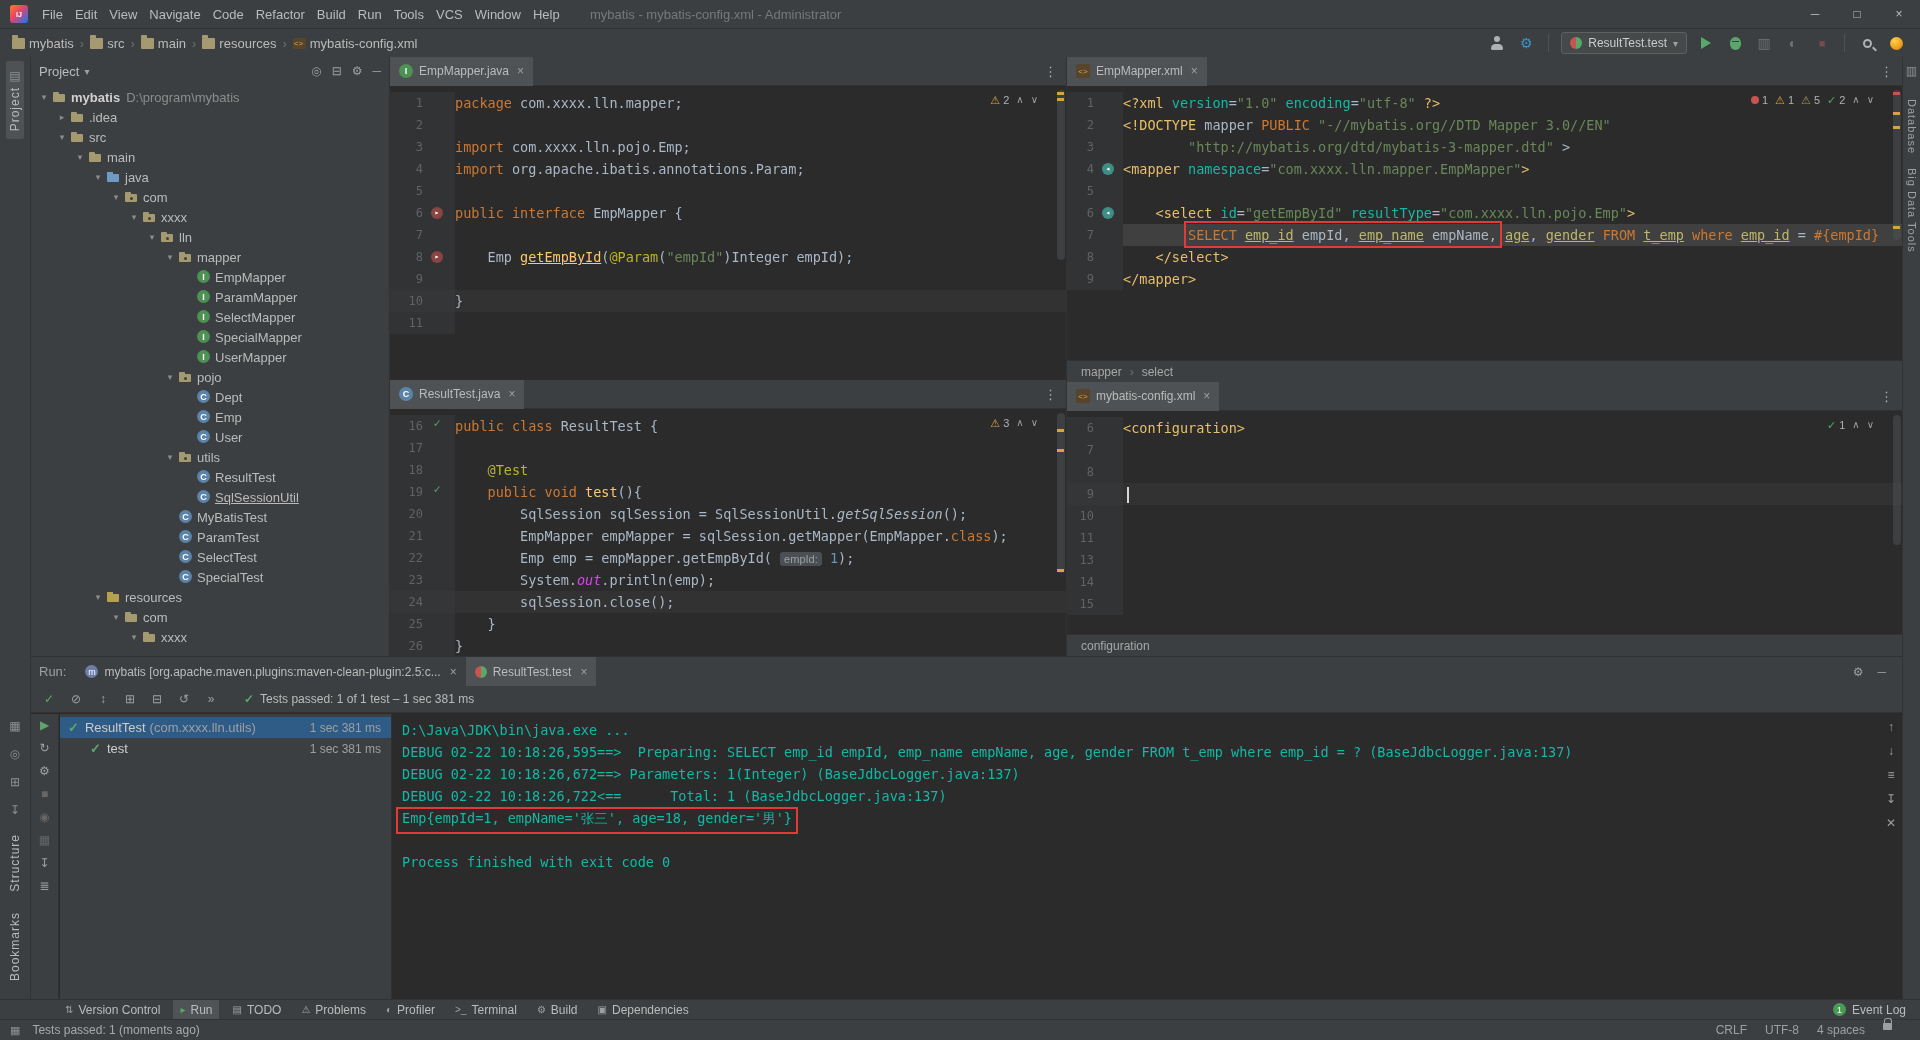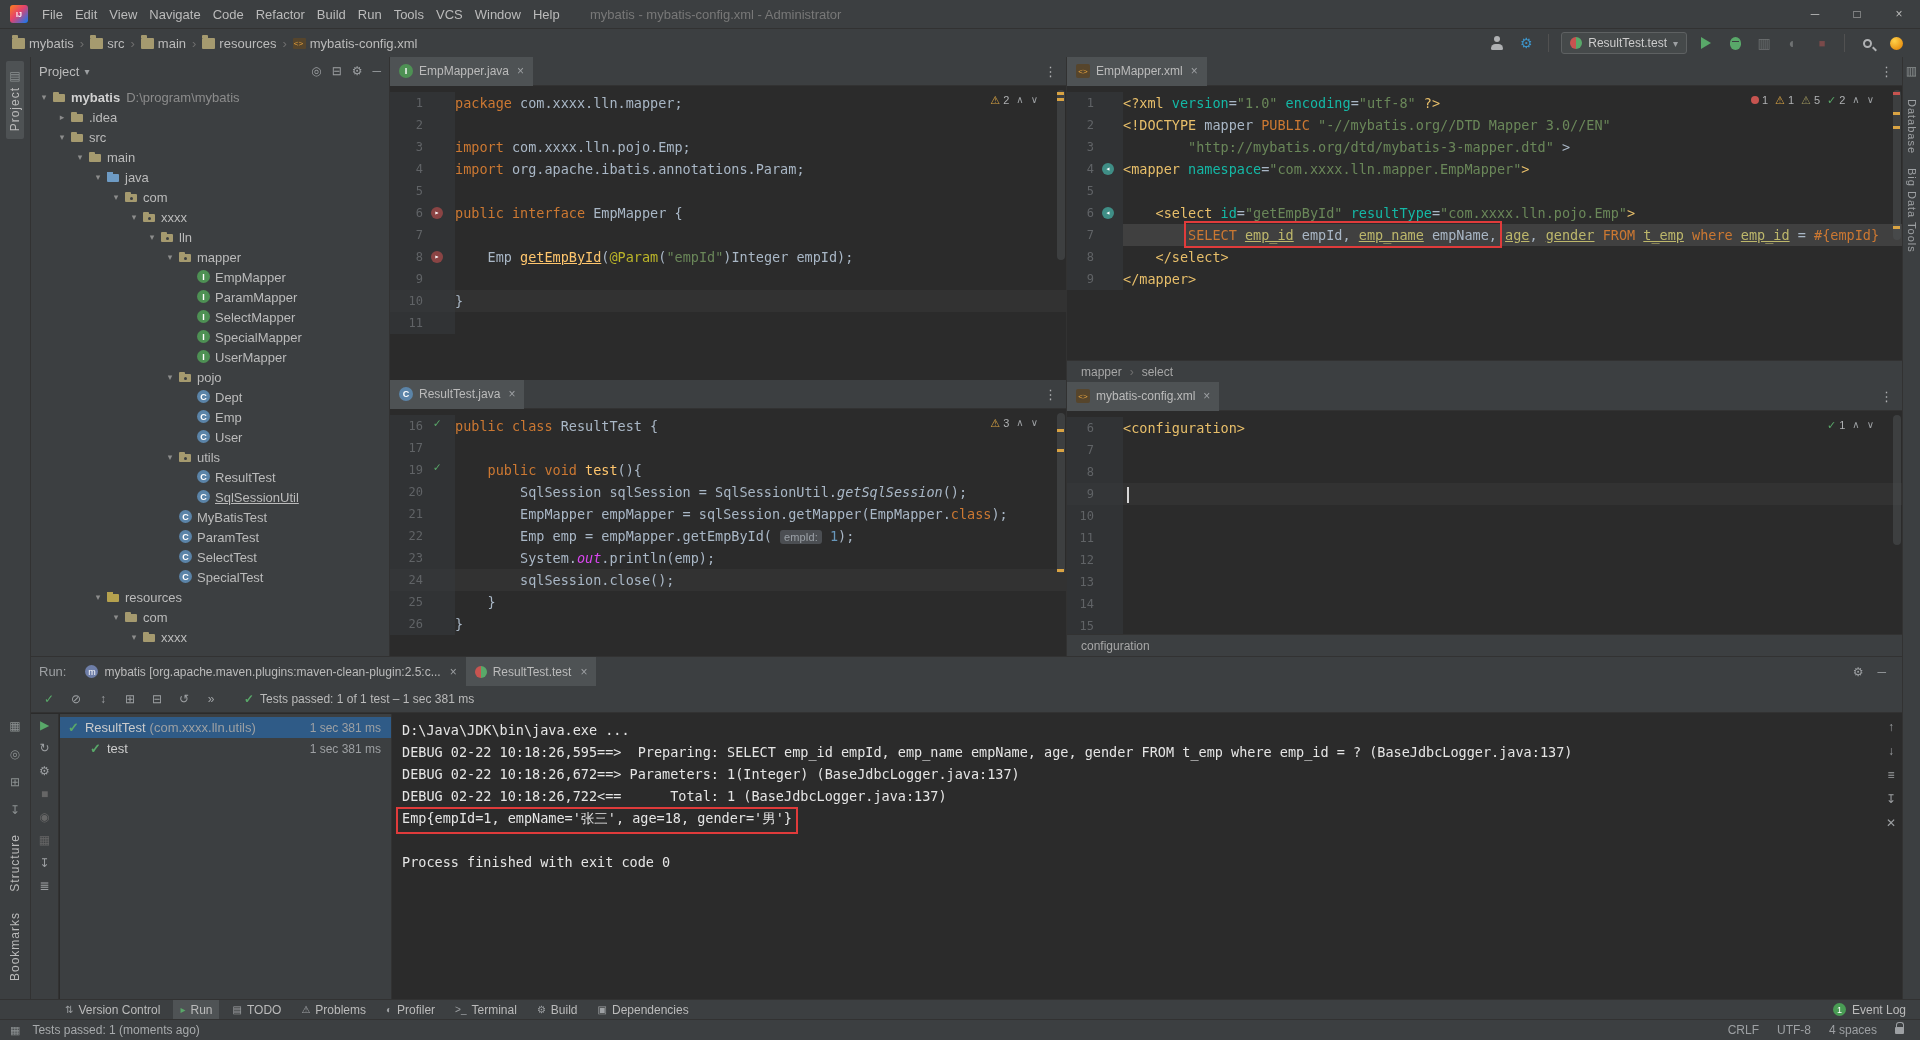--- a/index.html
+++ b/index.html
@@ -162,38 +162,38 @@
 .rp-si.dim{color:#666}
 .rp-tree{position:absolute;left:29px;top:0;bottom:0;width:331px;background:#3c3f41;padding-top:3px;font-size:13px}
 .rt-row{height:21px;display:flex;align-items:center;padding-left:8px;position:relative;color:#ccc}
 .rt-row.sel{background:#2f5b87}
 .rt-row.ind{padding-left:30px}
 .rt-check{color:#59a869;margin-right:6px;font-weight:bold}
 .rt-suffix{color:#9da0a3;margin-left:4px}
 .rt-time{position:absolute;right:10px;color:#9da0a3;font-size:12px}
 .rp-console{position:absolute;left:360px;top:0;right:22px;bottom:0;background:#2b2b2b;border-left:1px solid #323232;
   padding:8px 0 0 10px;overflow:hidden}
-.console-line{height:22px;white-space:pre;font-family:"DejaVu Sans Mono",monospace;font-size:13.5px;color:#e5e5e5}
+.console-line{height:22px;white-space:pre;font-family:"DejaVu Sans Mono",monospace;font-size:13.5px;color:#14b8a6}
 .console-redbox{position:absolute;left:4px;top:93px;width:402px;height:27px;border:2px solid #e03b3b;pointer-events:none}
 .rp-ricons{position:absolute;right:0;top:0;bottom:0;width:22px;display:flex;flex-direction:column;align-items:center;padding-top:6px;gap:10px}
 
 
 .bottombar{position:absolute;left:0;top:999px;width:1920px;height:20px;background:#3c3f41;border-top:1px solid #323232;
   display:flex;align-items:center;padding-left:58px;gap:6px;font-size:12px;z-index:31}
 .bb-item{display:flex;align-items:center;gap:5px;padding:0 7px;height:20px;color:#bbb}
 .bb-item.active{background:#4f5355}
 .bb-glyph{font-size:10px;color:#9da0a3}
 .bb-glyph.grn{color:#59a869}
 .bb-right{margin-left:auto;display:flex;align-items:center;gap:6px;padding-right:14px}
 .badge-green{width:13px;height:13px;border-radius:50%;background:#499c54;color:#fff;font-size:9px;display:flex;align-items:center;justify-content:center}
 .statusbar{position:absolute;left:0;top:1019px;width:1920px;height:21px;background:#3c3f41;border-top:1px solid #323232;
   display:flex;align-items:center;font-size:12px;color:#9da0a3;z-index:31}
 .sb-corner{margin-left:10px;font-size:11px;color:#8c9192}
 .sb-left{margin-left:12px;color:#a7aaac}
-.sb-right{margin-left:auto;display:flex;align-items:center;gap:18px;padding-right:16px}
+.sb-right{margin-left:auto;display:flex;align-items:flex-start;gap:18px;padding-right:28px}
 .lock{width:9px;height:7px;background:#9da0a3;border-radius:1px;position:relative;display:inline-block}
 .lock::before{content:"";position:absolute;top:-5px;left:1px;width:6px;height:5px;border:1.5px solid #9da0a3;border-bottom:none;border-radius:3px 3px 0 0}
 </style>
 </head>
 <body>
 
 <div class="app">
 
   <div class="menubar">
     <span class="logo">IJ</span>
@@ -507,20 +507,21 @@
             </span>
             <span class="bdg-chev">∧</span>
             <span class="bdg-chev">∨</span>
           </div>
         <span class="vthumb" style="top:4px;height:160px"></span>
         <span class="mark" style="top:20px"></span>
         <span class="mark" style="top:40px"></span>
         <span class="mark" style="top:160px"></span>
       <div class="code-row"><span class="gutter"><span class="ln">16</span><span class="gut-ico"><span class="gicon test-pass">✓</span></span></span><span class="code"><span class="tk-k">public class </span><span class="tk-p">ResultTest {</span></span></div>
           <div class="code-row"><span class="gutter"><span class="ln">17</span><span class="gut-ico"></span></span><span class="code"></span></div>
+          <div class="code-row"><span class="gutter"><span class="ln">18</span><span class="gut-ico"></span></span><span class="code"><span class="tk-p">    </span><span class="tk-an">@Test</span></span></div>
           <div class="code-row"><span class="gutter"><span class="ln">19</span><span class="gut-ico"><span class="gicon test-pass">✓</span></span></span><span class="code"><span class="tk-p">    </span><span class="tk-k">public void </span><span class="tk-m">test</span><span class="tk-p">(){</span></span></div>
           <div class="code-row"><span class="gutter"><span class="ln">20</span><span class="gut-ico"></span></span><span class="code"><span class="tk-p">        SqlSession sqlSession = SqlSessionUtil.</span><span class="tk-smi">getSqlSession</span><span class="tk-p">();</span></span></div>
           <div class="code-row"><span class="gutter"><span class="ln">21</span><span class="gut-ico"></span></span><span class="code"><span class="tk-p">        EmpMapper empMapper = sqlSession.getMapper(EmpMapper.</span><span class="tk-k">class</span><span class="tk-p">);</span></span></div>
           <div class="code-row"><span class="gutter"><span class="ln">22</span><span class="gut-ico"></span></span><span class="code"><span class="tk-p">        Emp emp = empMapper.getEmpById( </span><span class="tk-hint">empId:</span><span class="tk-p"> </span><span class="tk-num">1</span><span class="tk-p">);</span></span></div>
           <div class="code-row"><span class="gutter"><span class="ln">23</span><span class="gut-ico"></span></span><span class="code"><span class="tk-p">        System.</span><span class="tk-fi">out</span><span class="tk-p">.println(emp);</span></span></div>
           <div class="code-row caret"><span class="gutter"><span class="ln">24</span><span class="gut-ico"></span></span><span class="code"><span class="tk-p">        sqlSession.close();</span></span></div>
           <div class="code-row"><span class="gutter"><span class="ln">25</span><span class="gut-ico"></span></span><span class="code"><span class="tk-p">    }</span></span></div>
           <div class="code-row"><span class="gutter"><span class="ln">26</span><span class="gut-ico"></span></span><span class="code"><span class="tk-p">}</span></span></div>
         </div>
     </div>
@@ -596,21 +597,20 @@
             <span class="bdg-chev">∧</span>
             <span class="bdg-chev">∨</span>
           </div>
         <span class="vthumb" style="top:4px;height:130px"></span>
       <div class="code-row"><span class="gutter"><span class="ln">6</span><span class="gut-ico"></span></span><span class="code"><span class="tk-tag">&lt;configuration&gt;</span></span></div>
           <div class="code-row"><span class="gutter"><span class="ln">7</span><span class="gut-ico"></span></span><span class="code"></span></div>
           <div class="code-row"><span class="gutter"><span class="ln">8</span><span class="gut-ico"></span></span><span class="code"></span></div>
           <div class="code-row caret"><span class="gutter"><span class="ln">9</span><span class="gut-ico"></span></span><span class="code"><span class="cursor"></span></span></div>
           <div class="code-row"><span class="gutter"><span class="ln">10</span><span class="gut-ico"></span></span><span class="code"></span></div>
           <div class="code-row"><span class="gutter"><span class="ln">11</span><span class="gut-ico"></span></span><span class="code"></span></div>
-          <div class="code-row"><span class="gutter"><span class="ln">12</span><span class="gut-ico"></span></span><span class="code"></span></div>
           <div class="code-row"><span class="gutter"><span class="ln">13</span><span class="gut-ico"></span></span><span class="code"></span></div>
           <div class="code-row"><span class="gutter"><span class="ln">14</span><span class="gut-ico"></span></span><span class="code"></span></div>
           <div class="code-row"><span class="gutter"><span class="ln">15</span><span class="gut-ico"></span></span><span class="code"></span></div>
         </div>
       <div class="crumb-bottom" id="crumb4">
           <span>configuration</span>
         </div>
     </div>
   </div>
 

